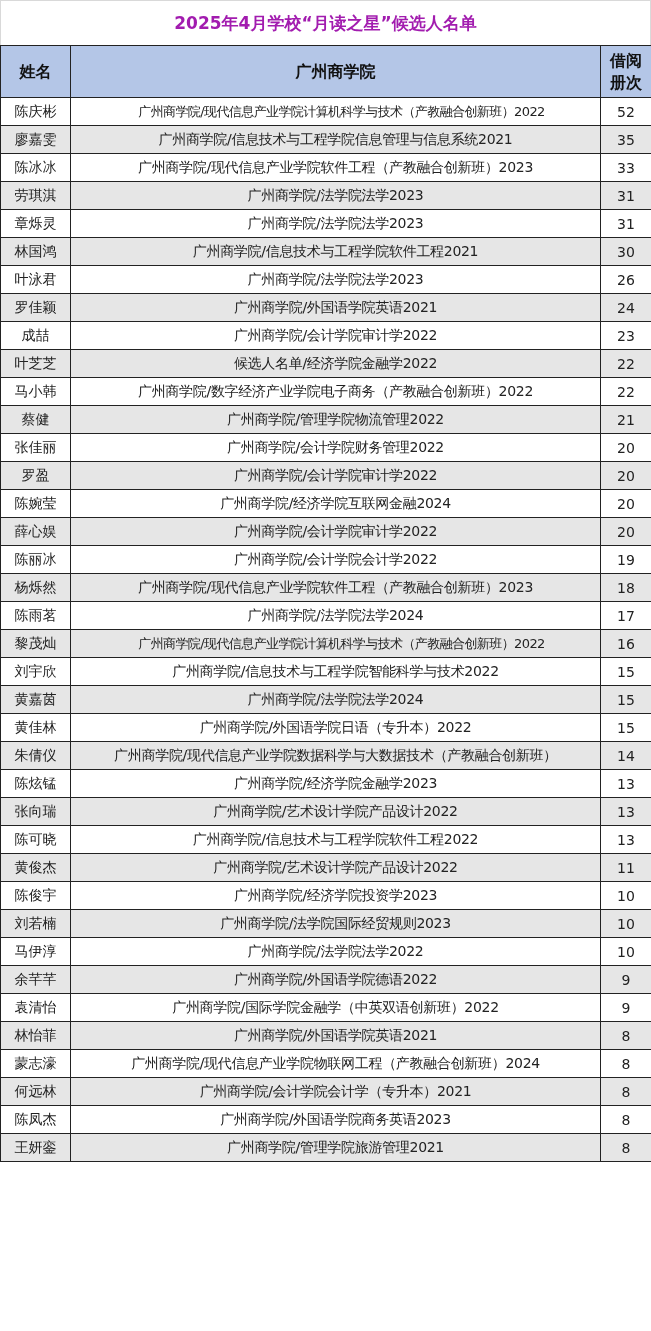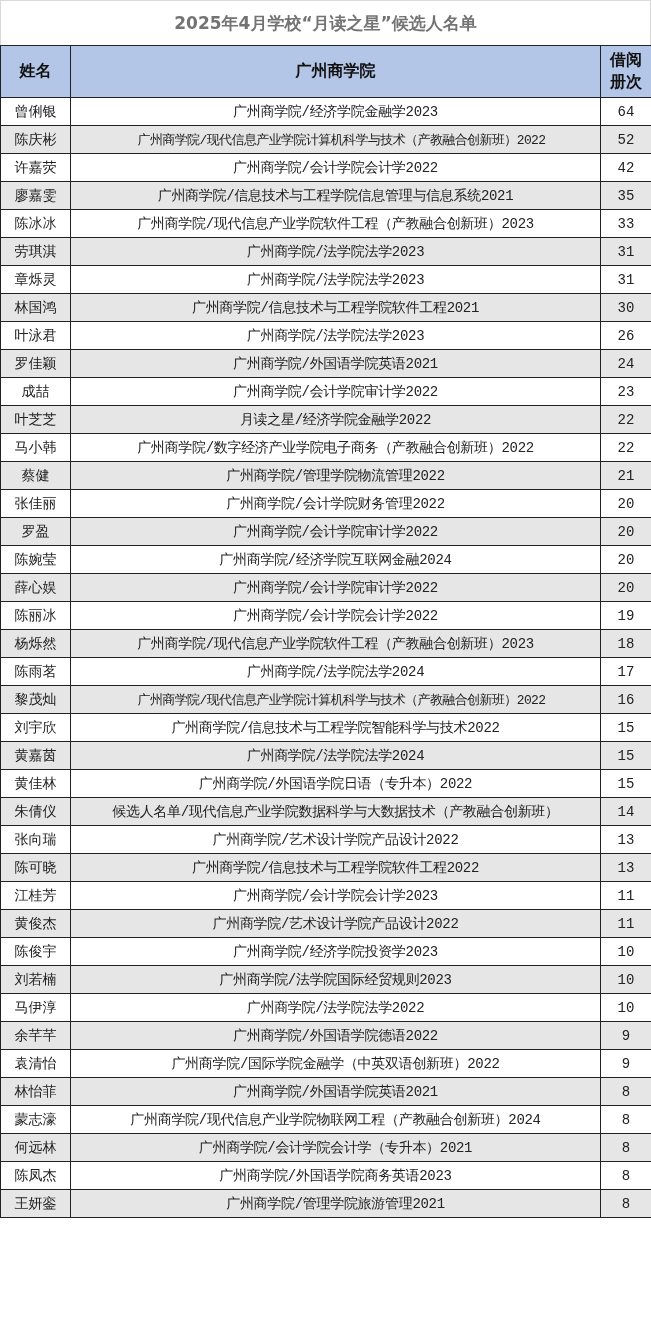--- a/index.html
+++ b/index.html
@@ -1,22 +1,22 @@
 <!DOCTYPE html>
 <html><head>
 <meta charset="utf-8">
 <style>
   html, body { margin:0; padding:0; background:#ffffff; }
   body { width:651px; height:1331px; overflow:hidden; font-family:"DejaVu Sans","Liberation Sans",sans-serif; color:#222; }
   .title {
     height:45px; line-height:45px; text-align:center;
-    font-size:17px; font-weight:bold; color:#737373;
+    font-size:17px; font-weight:bold; color:#a21caf;
     border:1px solid #d9d9d9; border-bottom:none; box-sizing:border-box;
   }
-  table { border-collapse:collapse; width:651px; table-layout:fixed;font-family:Liberation Mono, monospace; }
+  table { border-collapse:collapse; width:651px; table-layout:fixed; }
   col.c-name { width:70px; }
   col.c-unit { width:530px; }
   col.c-count { width:51px; }
   th, td { border:1px solid #222; padding:0; text-align:center; overflow:hidden; white-space:nowrap; }
   thead th { background:#b4c6e7; height:51px; font-size:16px; font-weight:bold; color:#111; line-height:22px; }
   tbody td { height:27px; font-size:14px; }
   tbody tr:nth-child(even) td { background:#e6e6e6; }
   tbody tr:nth-child(odd) td { background:#ffffff; }
   td.unit { font-size:14px; letter-spacing:-0.3px; }
   td.unit.long { font-size:13px; letter-spacing:-0.6px;padding-left:12px; }
@@ -37,35 +37,25 @@
       <th>姓名</th>
       <th>广州商学院</th>
       <th>
         <div>借阅</div>
         <div>册次</div>
       </th>
     </tr>
   </thead>
   <tbody id="rows">
       <tr>
-        <td>曾俐银</td>
-        <td class="unit">广州商学院/经济学院金融学2023</td>
-        <td>64</td>
-      </tr>
-      <tr>
         <td>陈庆彬</td>
         <td class="unit long">广州商学院/现代信息产业学院计算机科学与技术（产教融合创新班）2022</td>
         <td>52</td>
       </tr>
       <tr>
-        <td>许嘉荧</td>
-        <td class="unit">广州商学院/会计学院会计学2022</td>
-        <td>42</td>
-      </tr>
-      <tr>
         <td>廖嘉雯</td>
         <td class="unit">广州商学院/信息技术与工程学院信息管理与信息系统2021</td>
         <td>35</td>
       </tr>
       <tr>
         <td>陈冰冰</td>
         <td class="unit">广州商学院/现代信息产业学院软件工程（产教融合创新班）2023</td>
         <td>33</td>
       </tr>
       <tr>
@@ -93,21 +83,21 @@
         <td class="unit">广州商学院/外国语学院英语2021</td>
         <td>24</td>
       </tr>
       <tr>
         <td>成喆</td>
         <td class="unit">广州商学院/会计学院审计学2022</td>
         <td>23</td>
       </tr>
       <tr>
         <td>叶芝芝</td>
-        <td class="unit">月读之星/经济学院金融学2022</td>
+        <td class="unit">候选人名单/经济学院金融学2022</td>
         <td>22</td>
       </tr>
       <tr>
         <td>马小韩</td>
         <td class="unit">广州商学院/数字经济产业学院电子商务（产教融合创新班）2022</td>
         <td>22</td>
       </tr>
       <tr>
         <td>蔡健</td>
         <td class="unit">广州商学院/管理学院物流管理2022</td>
@@ -163,37 +153,37 @@
         <td class="unit">广州商学院/法学院法学2024</td>
         <td>15</td>
       </tr>
       <tr>
         <td>黄佳林</td>
         <td class="unit">广州商学院/外国语学院日语（专升本）2022</td>
         <td>15</td>
       </tr>
       <tr>
         <td>朱倩仪</td>
-        <td class="unit">候选人名单/现代信息产业学院数据科学与大数据技术（产教融合创新班）</td>
+        <td class="unit">广州商学院/现代信息产业学院数据科学与大数据技术（产教融合创新班）</td>
         <td>14</td>
+      </tr>
+      <tr>
+        <td>陈炫锰</td>
+        <td class="unit">广州商学院/经济学院金融学2023</td>
+        <td>13</td>
       </tr>
       <tr>
         <td>张向瑞</td>
         <td class="unit">广州商学院/艺术设计学院产品设计2022</td>
         <td>13</td>
       </tr>
       <tr>
         <td>陈可晓</td>
         <td class="unit">广州商学院/信息技术与工程学院软件工程2022</td>
         <td>13</td>
-      </tr>
-      <tr>
-        <td>江桂芳</td>
-        <td class="unit">广州商学院/会计学院会计学2023</td>
-        <td>11</td>
       </tr>
       <tr>
         <td>黄俊杰</td>
         <td class="unit">广州商学院/艺术设计学院产品设计2022</td>
         <td>11</td>
       </tr>
       <tr>
         <td>陈俊宇</td>
         <td class="unit">广州商学院/经济学院投资学2023</td>
         <td>10</td>

